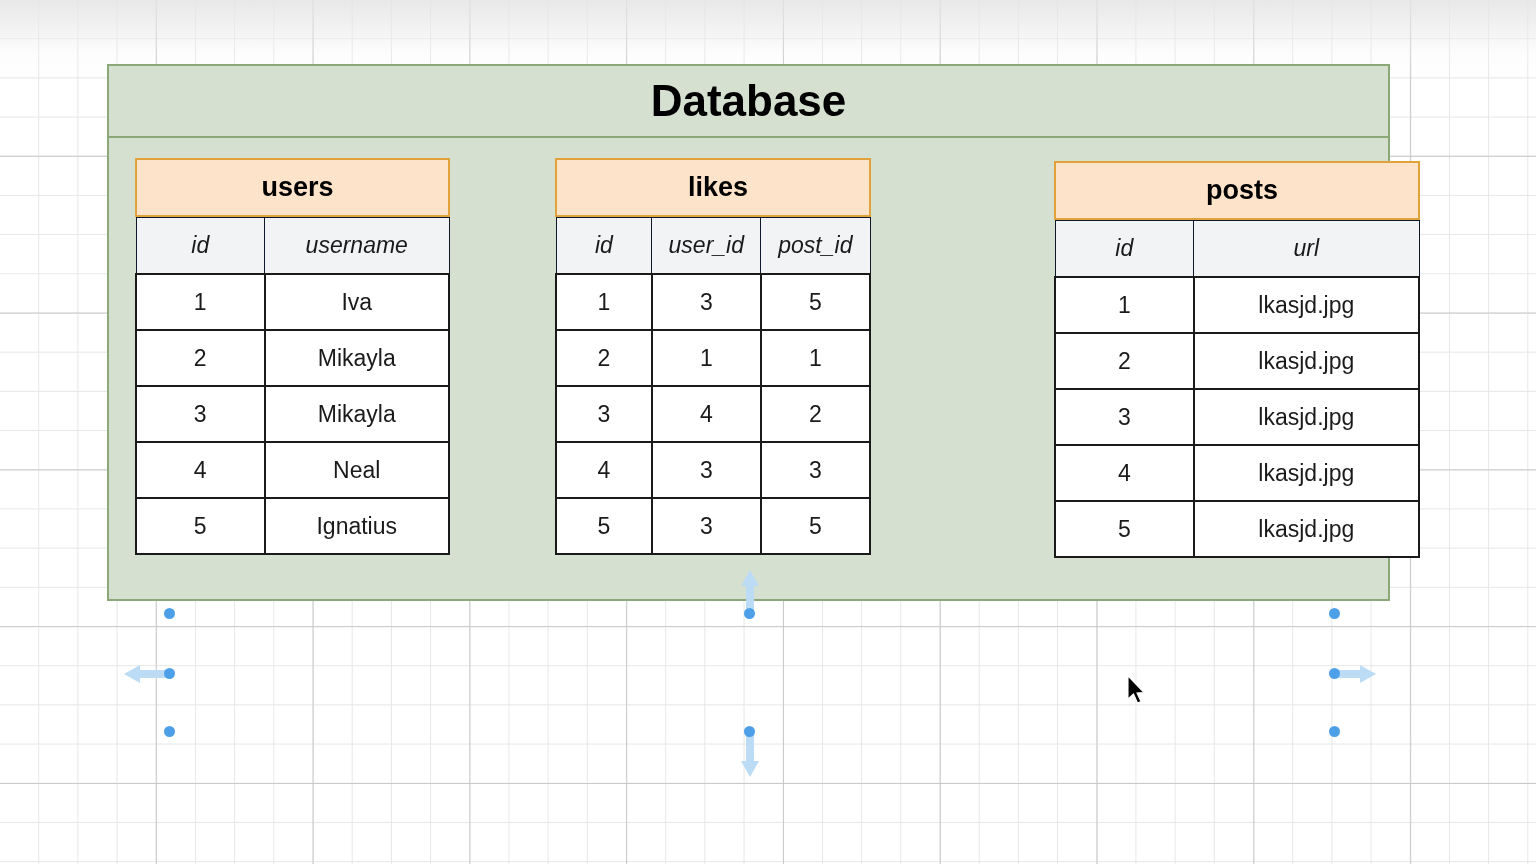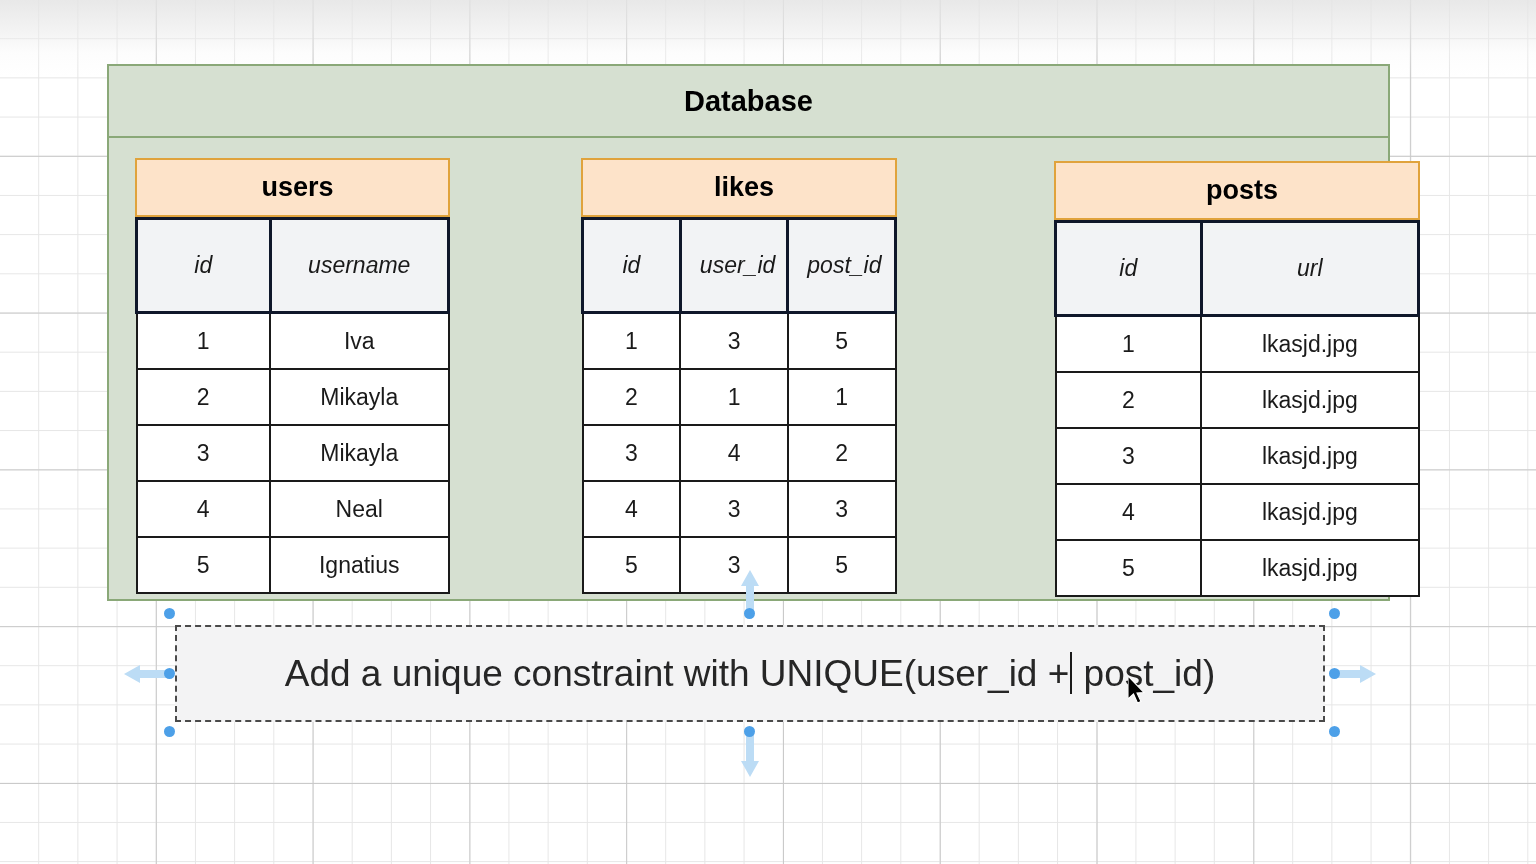--- a/index.html
+++ b/index.html
@@ -64,21 +64,21 @@
     top: 0;
     width: 100%;
     height: 72px;
     border-bottom: 2px solid #8aa878;
     box-sizing: border-box;
     display: flex;
     align-items: center;
     justify-content: center;
   }
   #db-title {
-    font-size: 29px;
+    font-size: 44px;
     font-weight: bold;
     color: #000000;
     letter-spacing: 0px;
   }
 
   
   .db-table {
     position: absolute;
     box-sizing: border-box;
   }
@@ -95,41 +95,41 @@
     color: #000;
     padding-left: 10px;
   }
   table.grid {
     border-collapse: collapse;
     width: 100%;
     table-layout: fixed;
   }
   table.grid th {
     background: #f2f3f5;
-    border: 3px solid #0f172a;
+    border: 1px solid #0f172a;
     height: 55px;
     font-style: italic;
     font-weight: normal;
     font-size: 23px;
     color: #1a1a1a;
     text-align: center;
-    padding: 18px;
+    padding: 0;
   }
   table.grid td {
     background: #ffffff;
     border: 2px solid #1a1a1a;
     height: 54px;
     font-size: 23px;
     color: #1a1a1a;
     text-align: center;
     padding: 0;
   }
 
   #tbl-users  { left: 26px;  top: 92px;  width: 315px; }
-  #tbl-likes  { left: 446px; top: 92px;  width: 316px; margin-left: 26px; }
+  #tbl-likes  { left: 446px; top: 92px;  width: 316px; }
   #tbl-posts  { left: 945px; top: 95px;  width: 366px; }
 
   
   #textbox {
     position: absolute;
     left: 175px;
     top: 625px;
     width: 1150px;
     height: 97px;
     background: #f3f3f4;
@@ -322,23 +322,20 @@
     </g>
   </svg>
 
   <svg class="dir-arrow" style="left:737px; top:731px;" width="26" height="46">
     <g fill="#bcdcf5">
       <rect x="9" y="2" width="8" height="30"></rect>
       <polygon points="13,46 4,30 22,30"></polygon>
     </g>
   </svg>
 
-  <div id="textbox">
-    <span id="textbox-text"><span>Add a unique constraint with UNIQUE(user_id +</span><span class="caret"></span><span> post_id)</span></span>
-  </div>
 
   <div class="handle" style="left:164px;  top:608px;"></div>
   <div class="handle" style="left:744px;  top:608px;"></div>
   <div class="handle" style="left:1329px; top:608px;"></div>
   <div class="handle" style="left:164px;  top:668px;"></div>
   <div class="handle" style="left:1329px; top:668px;"></div>
   <div class="handle" style="left:164px;  top:726px;"></div>
   <div class="handle" style="left:744px;  top:726px;"></div>
   <div class="handle" style="left:1329px; top:726px;"></div>
 

